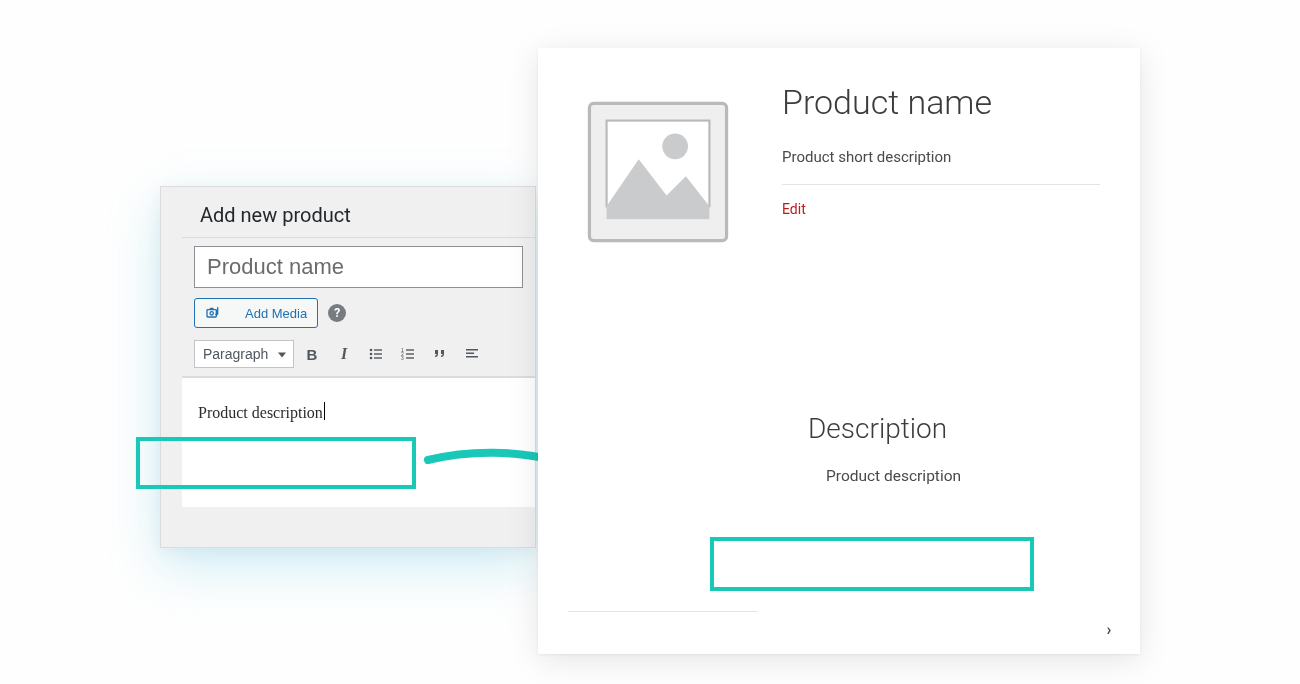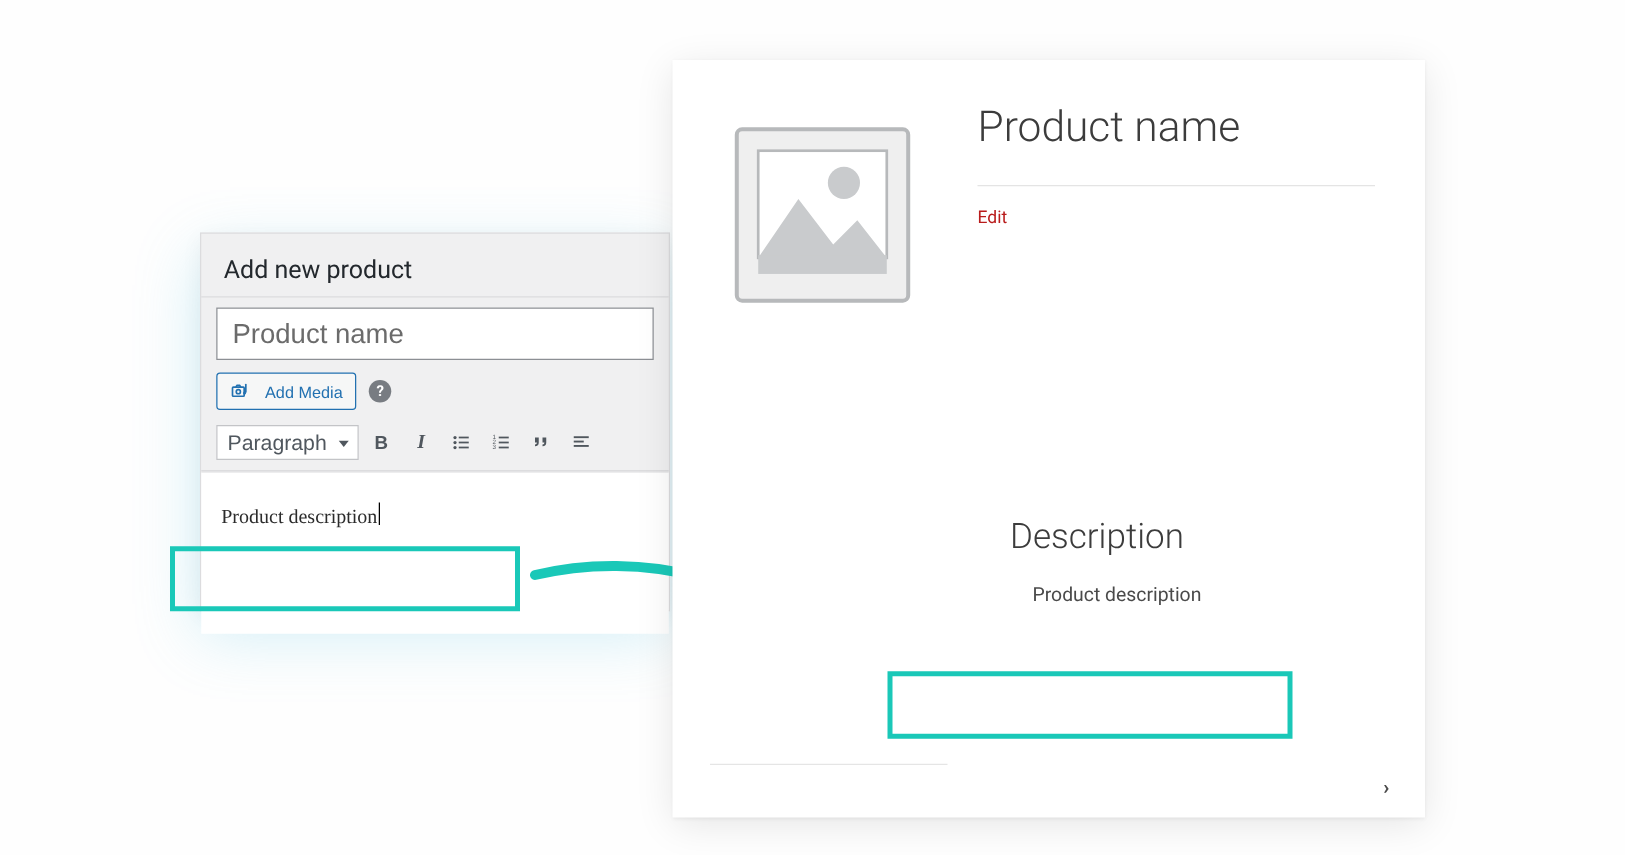--- a/index.html
+++ b/index.html
@@ -11,25 +11,26 @@
     color: #32373c;
     overflow: hidden;
   }
   .canvas { position: relative; width: 1300px; height: 684px; }
 
   
   .editor-panel {
     position: absolute;
     left: 160px; top: 186px;
     width: 376px;
-    height: 303px;
+    height: 362px;
     background: #f0f0f1;
     border: 1px solid #dcdcde;
     box-shadow: 0 18px 48px 0 rgba(100, 200, 230, 0.30),
                 0 4px 16px rgba(0,0,0,0.05);
+    padding-left: 21px;
   }
   .editor-heading {
     font-size: 20px;
     font-weight: 400;
     padding: 16px 18px 10px;
     color: #23282d;
     border-bottom: 1px solid #dcdcde;
   }
   .title-wrap { padding: 8px 12px 0; }
   .title-input {
@@ -40,21 +41,21 @@
     color: #6b6b6b;
     background: #fff;
     border: 1px solid #8c8f94;
     outline: none;
   }
   .media-row {
     display: flex; align-items: center; gap: 10px;
     padding: 10px 12px 8px;
   }
   .add-media-btn {
-    display: inline-flex; align-items: center; gap: 12px;
+    display: inline-flex; align-items: center; gap: 24px;
     height: 30px;
     padding: 0 10px;
     background: #f6f7f7;
     border: 1px solid #2271b1;
     color: #2271b1;
     font-size: 13px;
     border-radius: 3px;
     cursor: pointer;
   }
   .help-dot {
@@ -66,21 +67,21 @@
   }
   .toolbar {
     display: flex; align-items: center; gap: 4px;
     padding: 4px 12px 8px;
     border-bottom: 1px solid #dcdcde;
     background: #f0f0f1;
   }
   .format-select {
     height: 28px;
     padding: 2px 24px 2px 8px;
-    font-size: 17px;
+    font-size: 14px;
     color: #50575e;
     border: 1px solid #c3c4c7;
     background: #fff;
     appearance: none;
     position: relative;
   }
   .select-wrap { position: relative; display: inline-block; }
   .select-wrap::after {
     content: "";
     position: absolute; right: 8px; top: 50%; transform: translateY(-30%);
@@ -309,20 +310,21 @@
           <rect x="6" y="6" width="128" height="128" rx="4" fill="#efefef" stroke="#b7b9bb" stroke-width="3"></rect>
           <rect x="22" y="22" width="96" height="80" fill="#ffffff" stroke="#b7b9bb" stroke-width="2"></rect>
           <circle cx="86" cy="46" r="12" fill="#c9cbcd"></circle>
           <path d="M22 102 L52 58 L78 92 L96 74 L118 102 Z" fill="#c9cbcd"></path>
           <rect x="22" y="100" width="96" height="14" fill="#c9cbcd"></rect>
         </svg>
       </div>
 
       <div class="preview-meta">
         <h1 class="preview-title">Product name</h1>
+        <p class="preview-short">Product short description</p>
         <hr class="meta-divider">
         <span class="edit-link">Edit</span>
       </div>
     </div>
 
     <div class="desc-section">
       <h2 class="desc-heading">Description</h2>
       <div class="desc-text">Product description</div>
     </div>
 

